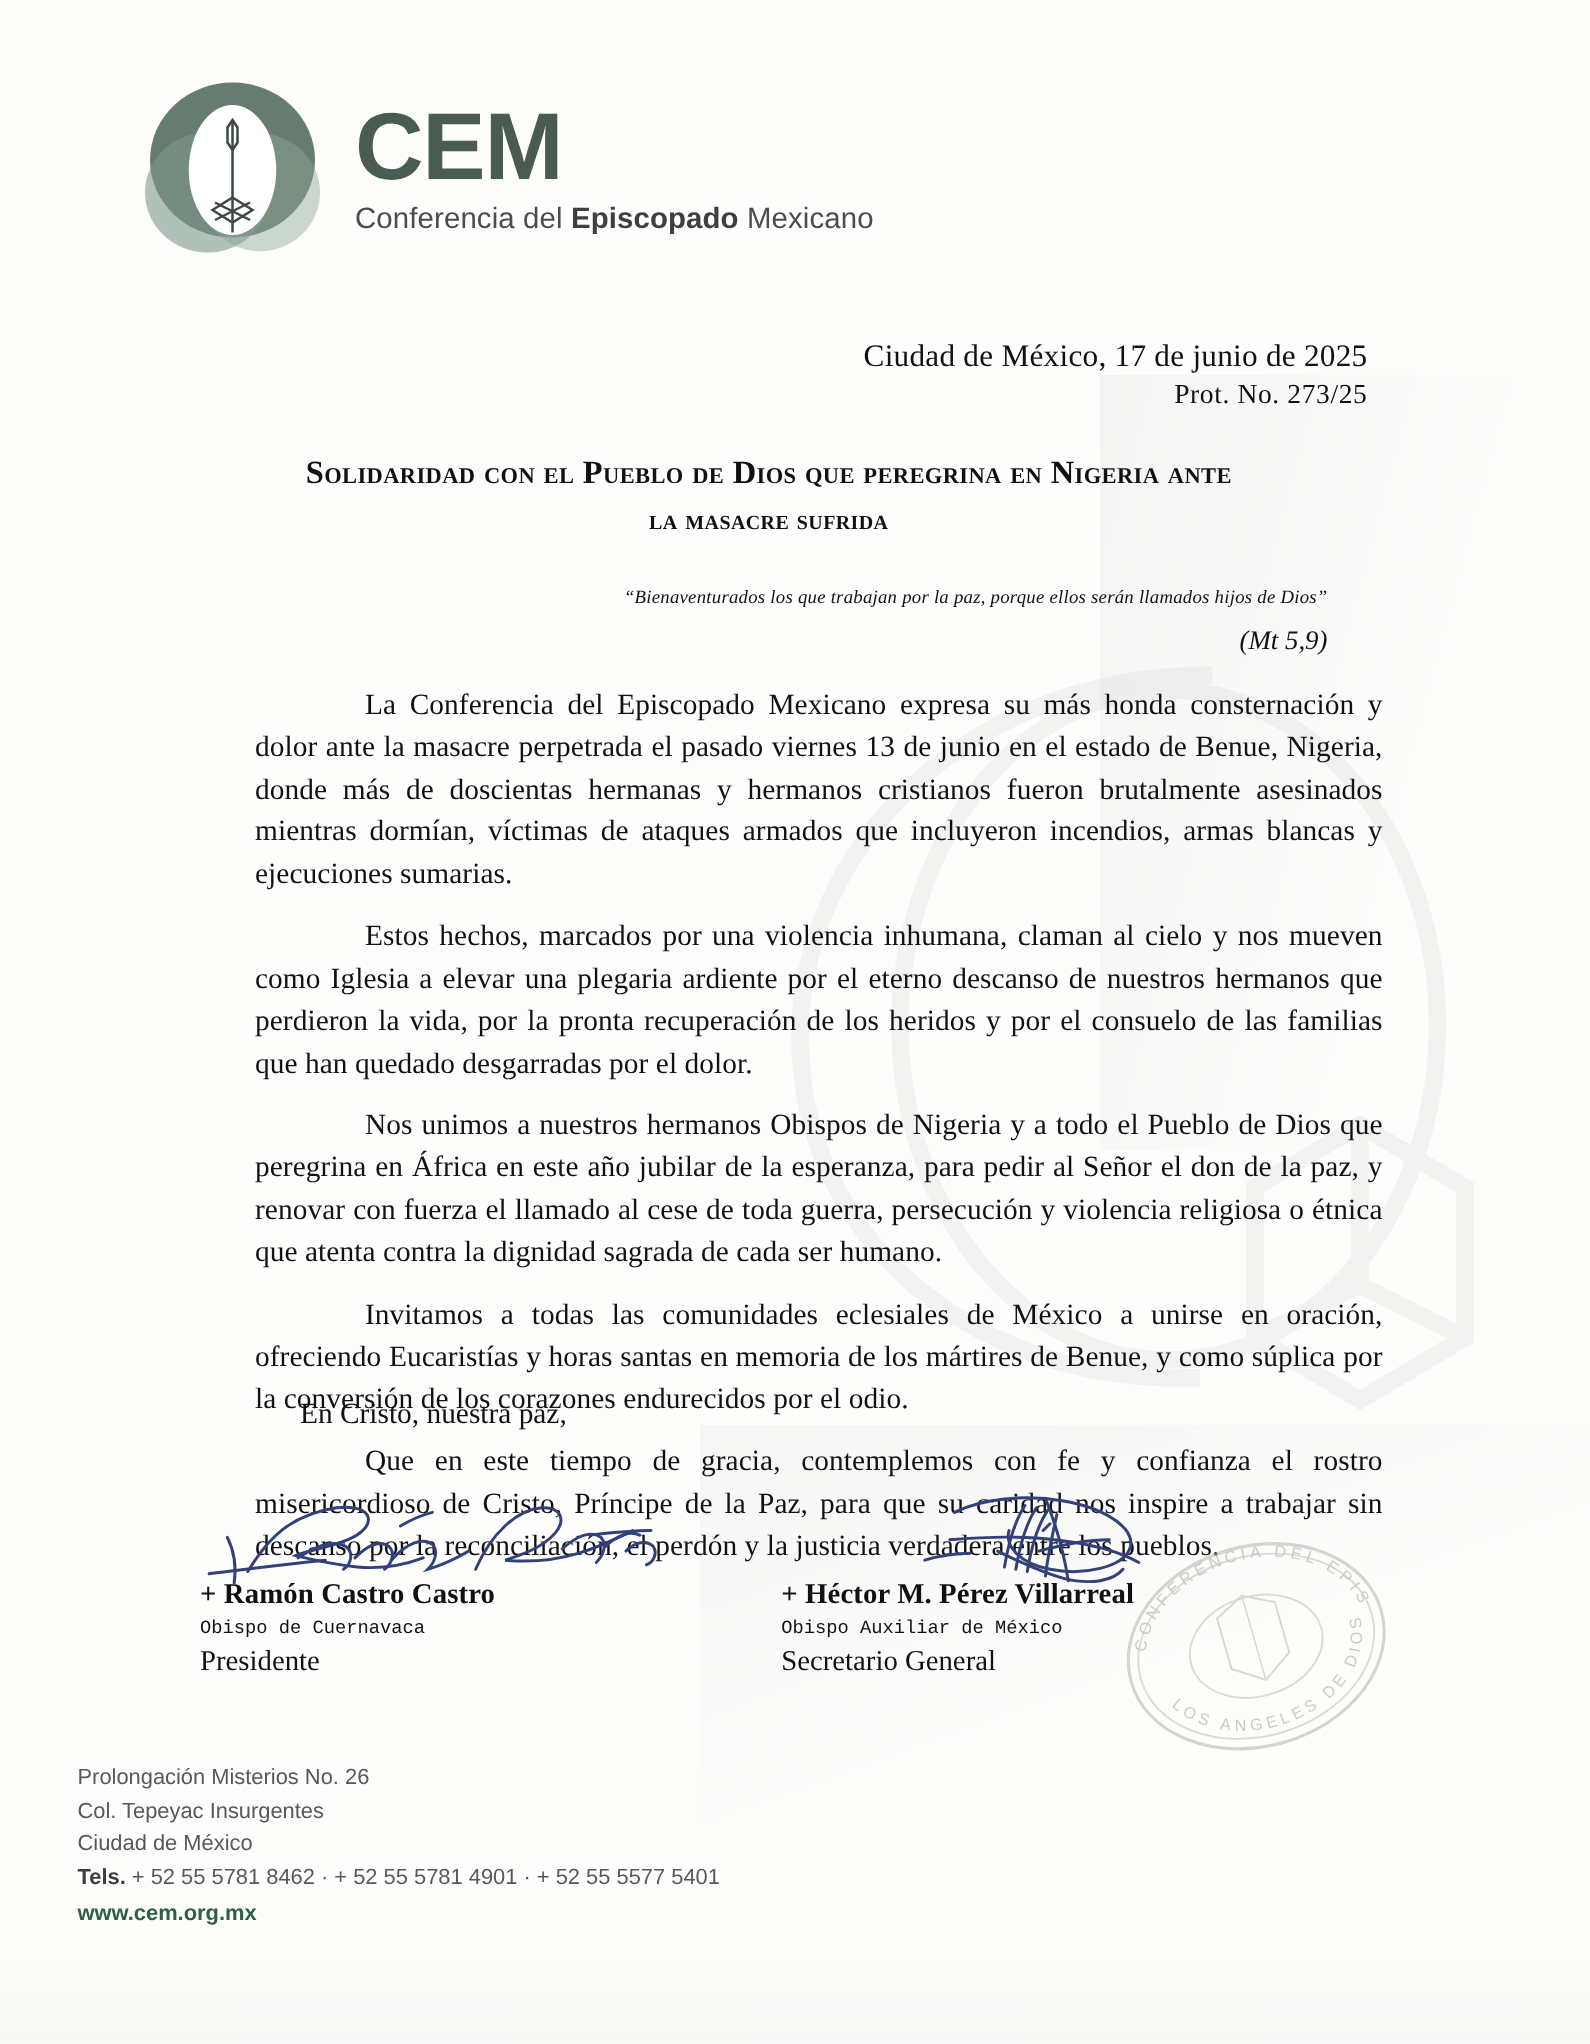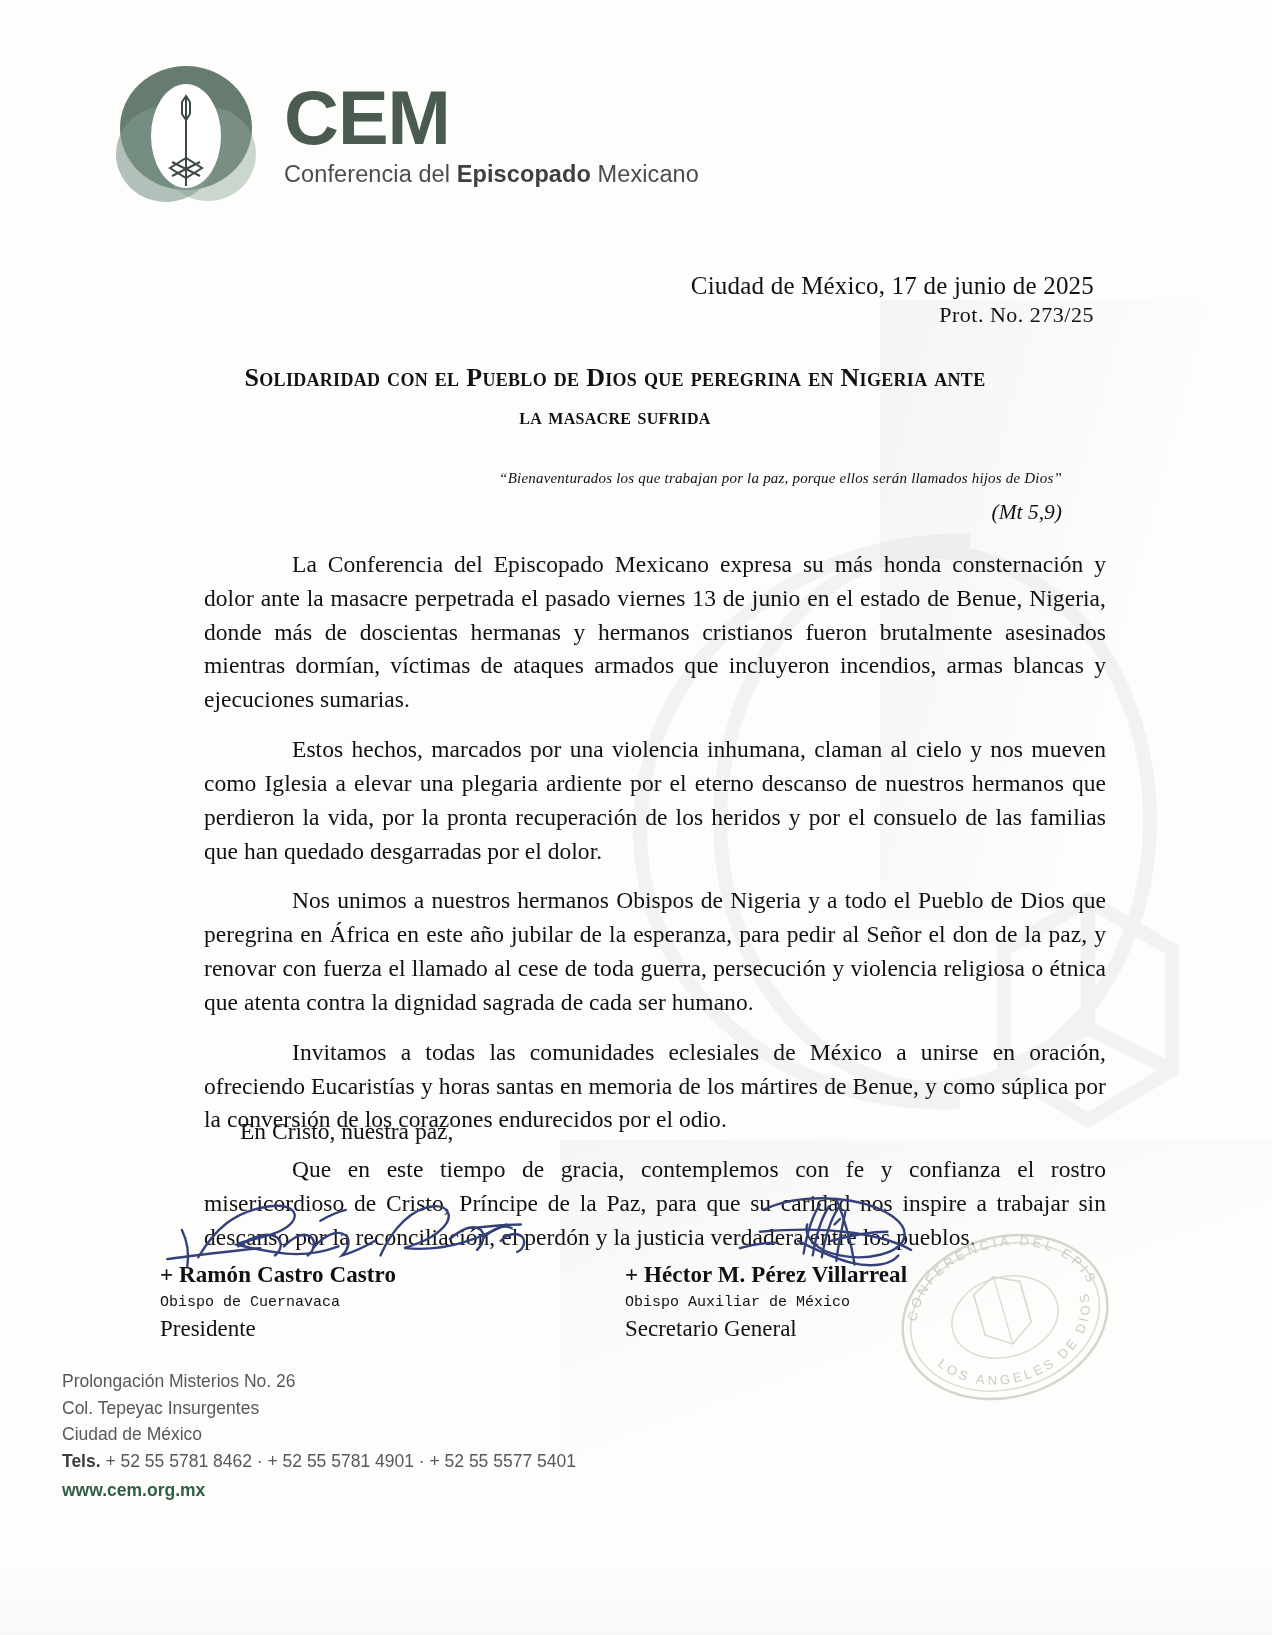--- a/index.html
+++ b/index.html
@@ -212,21 +212,21 @@
     width: 240px;
     height: 185px;
     pointer-events: none;
     opacity: 0.55;
   }
 
   
   .footer {
     position: absolute;
     left: 62px;
-    top: 1368px;
+    top: 1408px;
     font-family: "Liberation Sans", sans-serif;
     font-size: 17.5px;
     line-height: 1.52;
     color: #58585a;
   }
   .footer .tel-label { font-weight: bold; color: #3d3d3f; }
   .footer .web {
     font-weight: bold;
     color: #2f5e45;
     margin-top: 3px;

